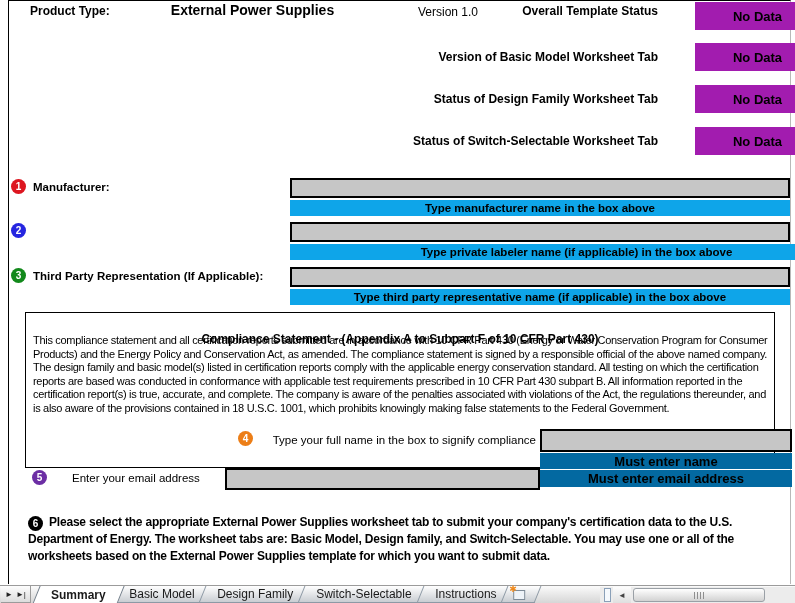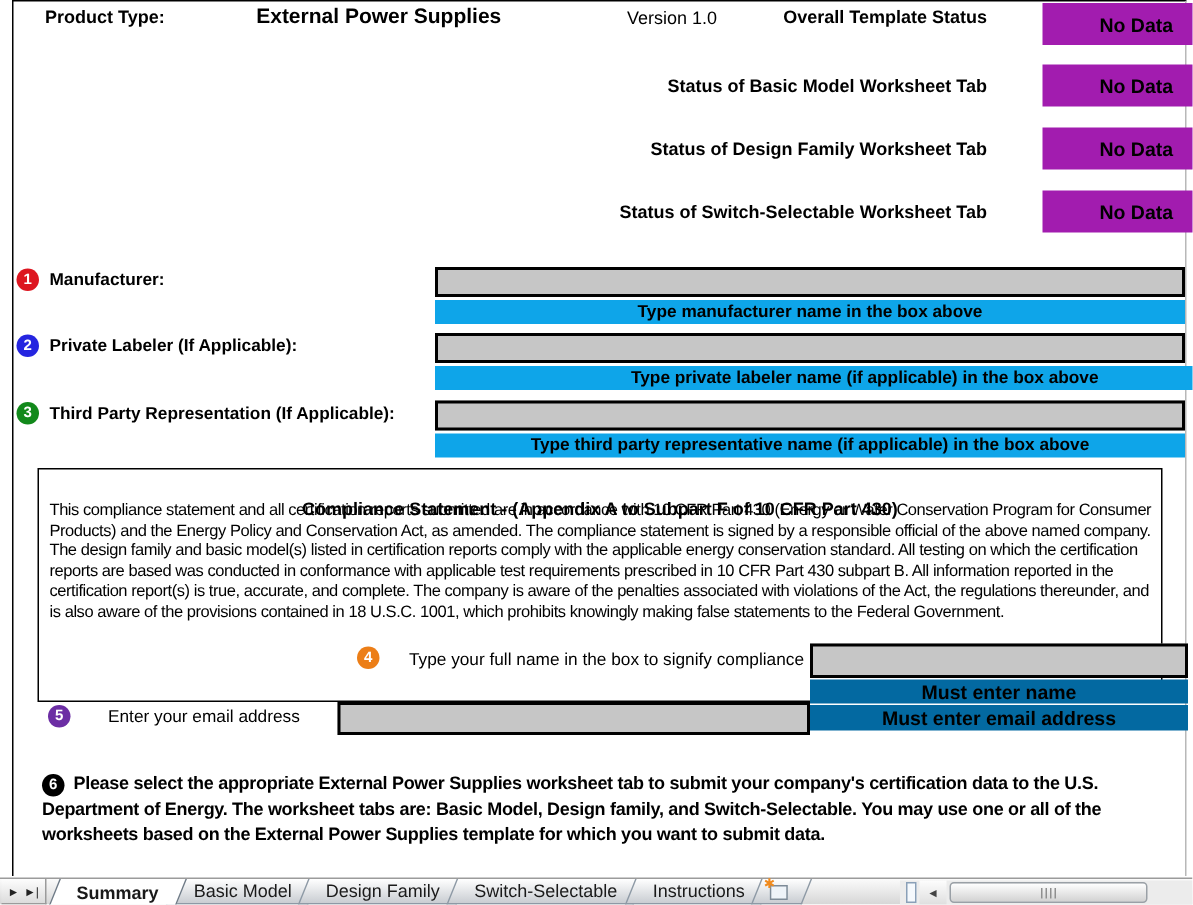--- a/index.html
+++ b/index.html
@@ -137,35 +137,34 @@
 <body>
 
 <div id="page">
   <div class="sheet-frame"></div>
 
   <div class="lbl bold" style="left:30px; top:4px;">Product Type:</div>
   <div class="lbl bold" style="left:150px; top:2px; width:205px; text-align:center; font-size:14px;">External Power Supplies</div>
   <div class="lbl" style="left:418px; top:5px;">Version 1.0</div>
 
   <div class="status-lbl" style="top:4px;">Overall Template Status</div>
-  <div class="status-lbl" style="top:50px;">Status of Basic Model Worksheet Tab</div>
+  <div class="status-lbl" style="top:50px;">Version of Basic Model Worksheet Tab</div>
   <div class="status-lbl" style="top:92px;">Status of Design Family Worksheet Tab</div>
   <div class="status-lbl" style="top:134px;">Status of Switch-Selectable Worksheet Tab</div>
   <div class="status-box" style="top:2px;">No Data</div>
   <div class="status-box" style="top:43px;">No Data</div>
   <div class="status-box" style="top:85px;">No Data</div>
   <div class="status-box" style="top:127px;">No Data</div>
 
   <div class="circle" style="left: 11px; top: 179px; background: rgb(221, 22, 32);">1</div>
   <div class="lbl bold" style="left:33px; top:181px; font-size:11.5px;">Manufacturer:</div>
   <div class="entry-cell" style="left:290px; top:178px; width:500px; height:20px;"></div>
   <div class="hint-bar" style="left:290px; top:200px; width:500px; height:16px;">Type manufacturer name in the box above</div>
 
   <div class="circle" style="left: 11px; top: 223px; background: rgb(37, 37, 224);">2</div>
-  <div class="lbl bold" style="left:33px; top:225px; font-size:11.5px;">Private Labeler (If Applicable):</div>
   <div class="entry-cell" style="left:290px; top:222px; width:500px; height:20px;"></div>
   <div class="hint-bar" style="left:290px; top:244px; width:573px; height:16px;">Type private labeler name (if applicable) in the box above</div>
 
   <div class="circle" style="left: 11px; top: 268px; background: rgb(18, 137, 27);">3</div>
   <div class="lbl bold" style="left:33px; top:270px; font-size:11.5px;">Third Party Representation (If Applicable):</div>
   <div class="entry-cell" style="left:290px; top:267px; width:500px; height:20px;"></div>
   <div class="hint-bar" style="left:290px; top:289px; width:500px; height:16px;">Type third party representative name (if applicable) in the box above</div>
 
   <div class="compliance-box"></div>
   <div class="compliance-title">Compliance Statement - (Appendix A to Subpart F of 10 CFR Part 430)</div>

